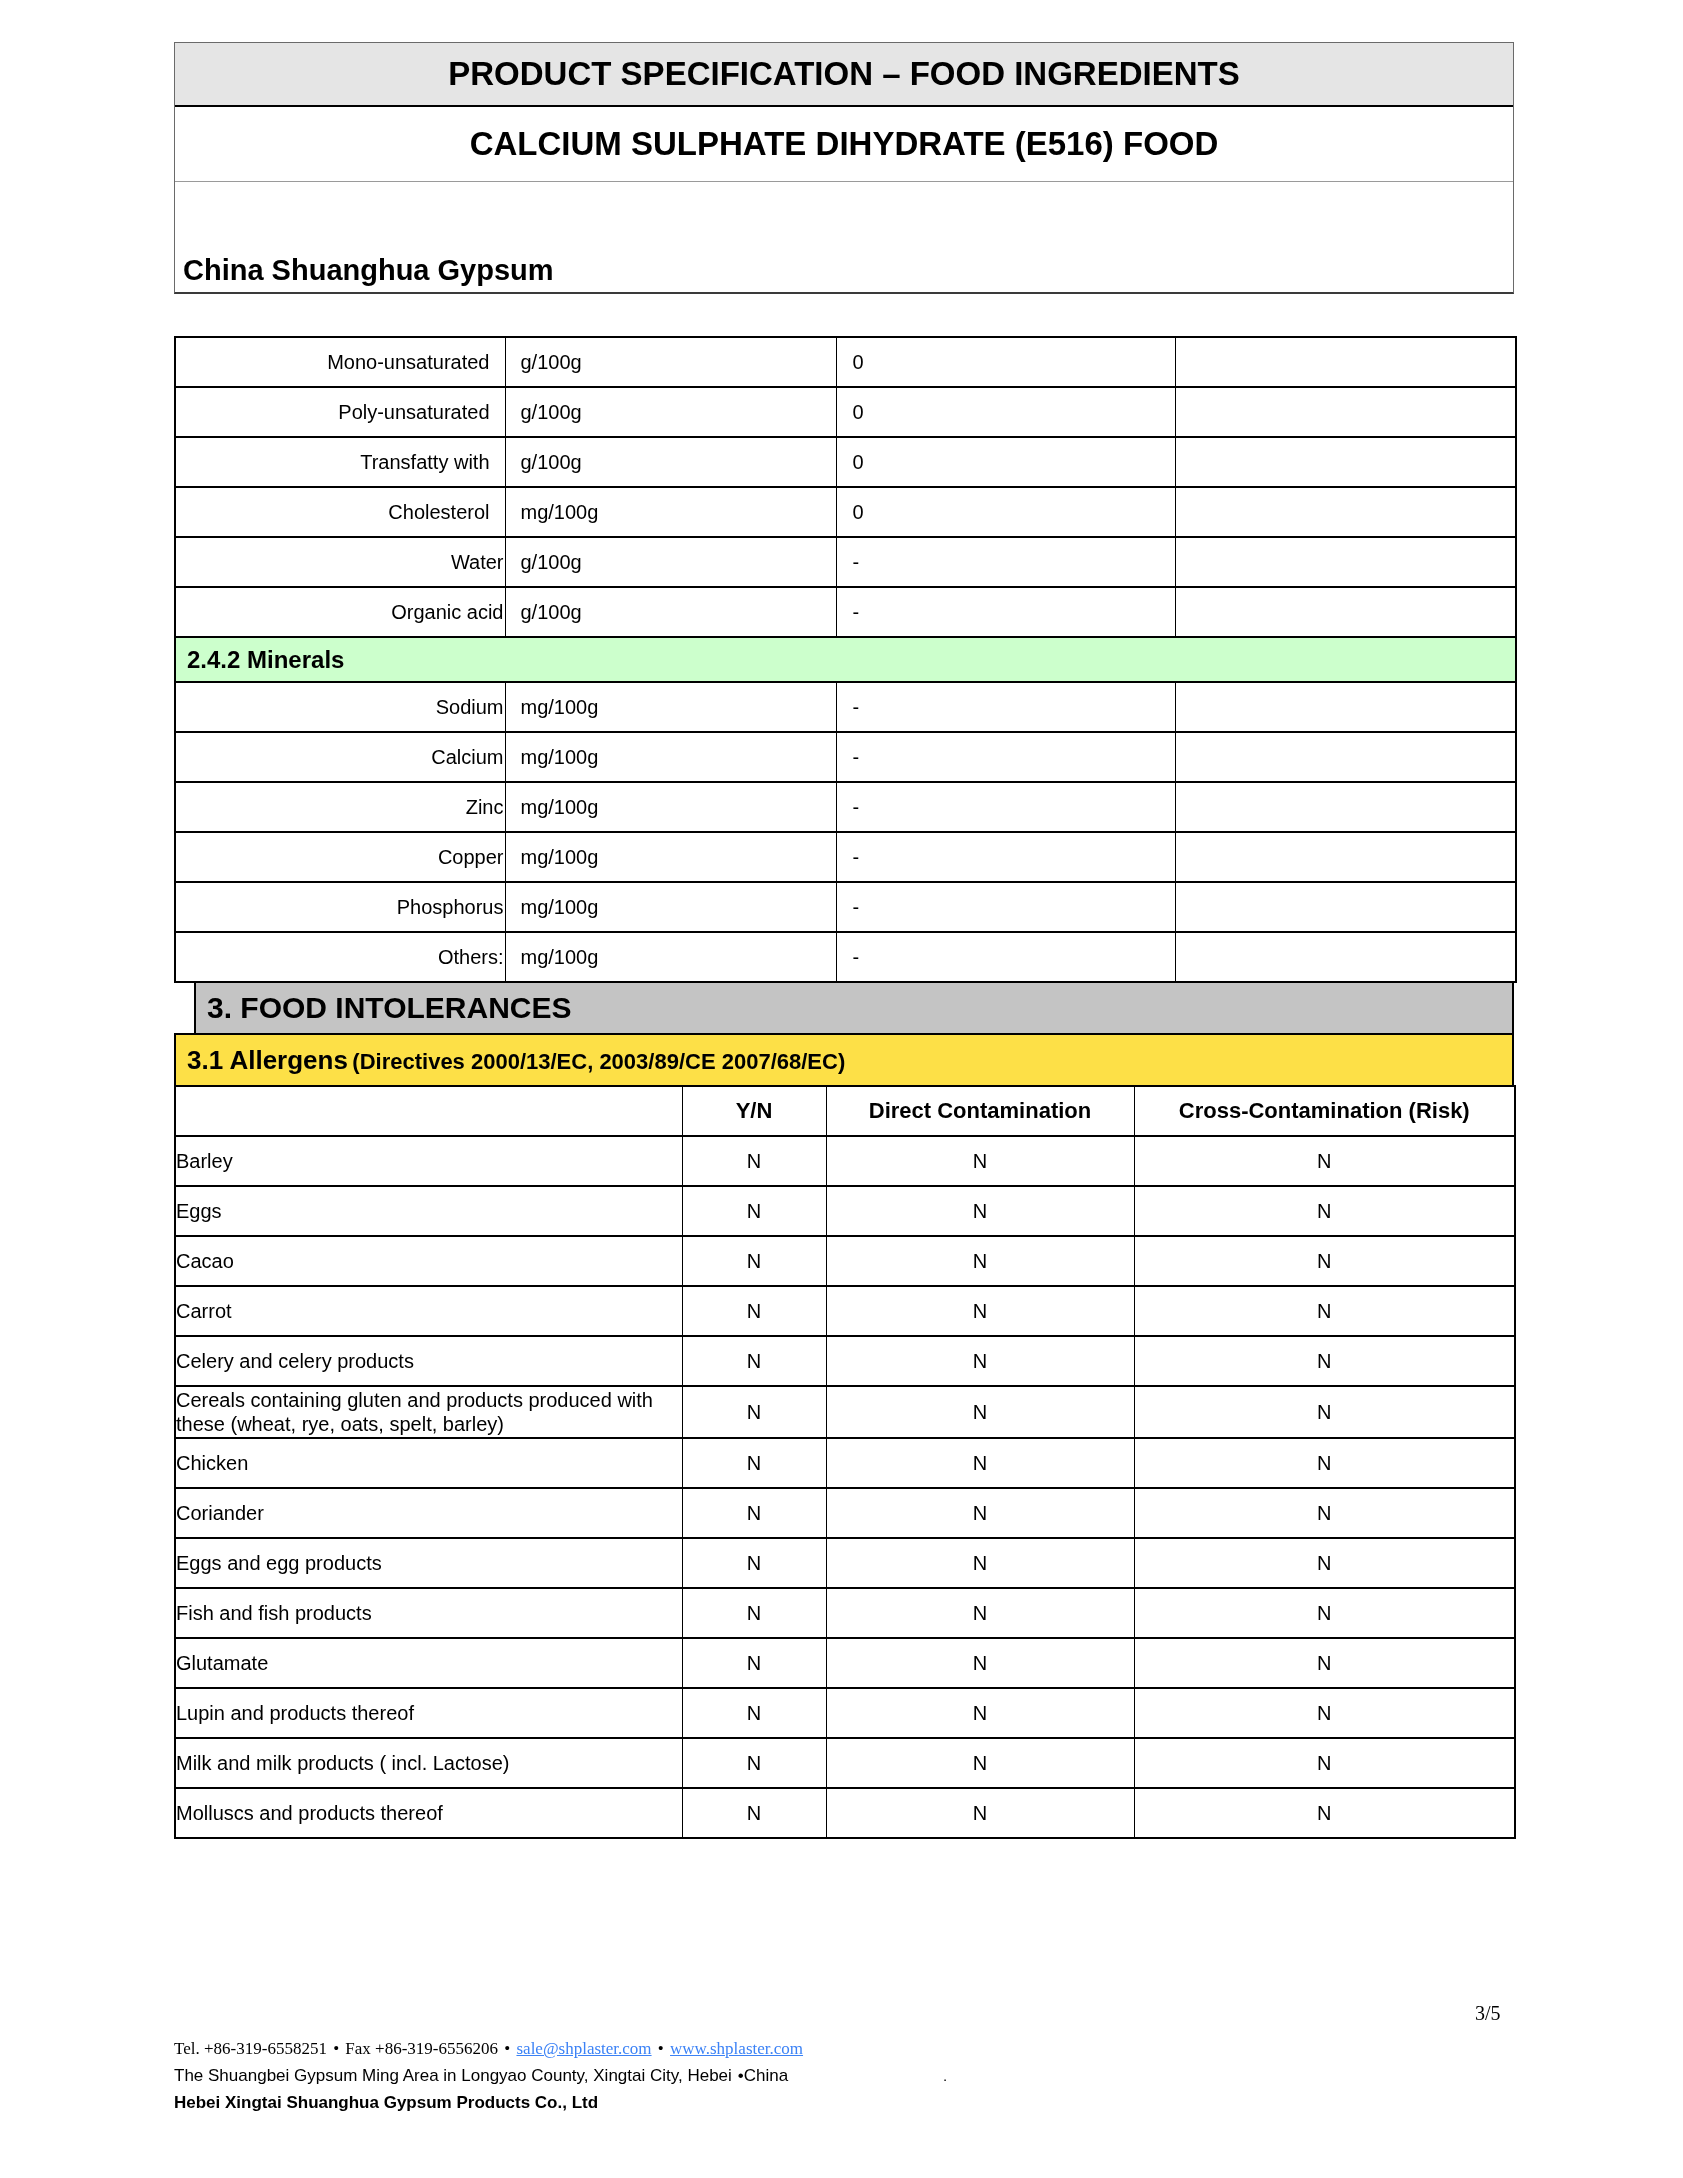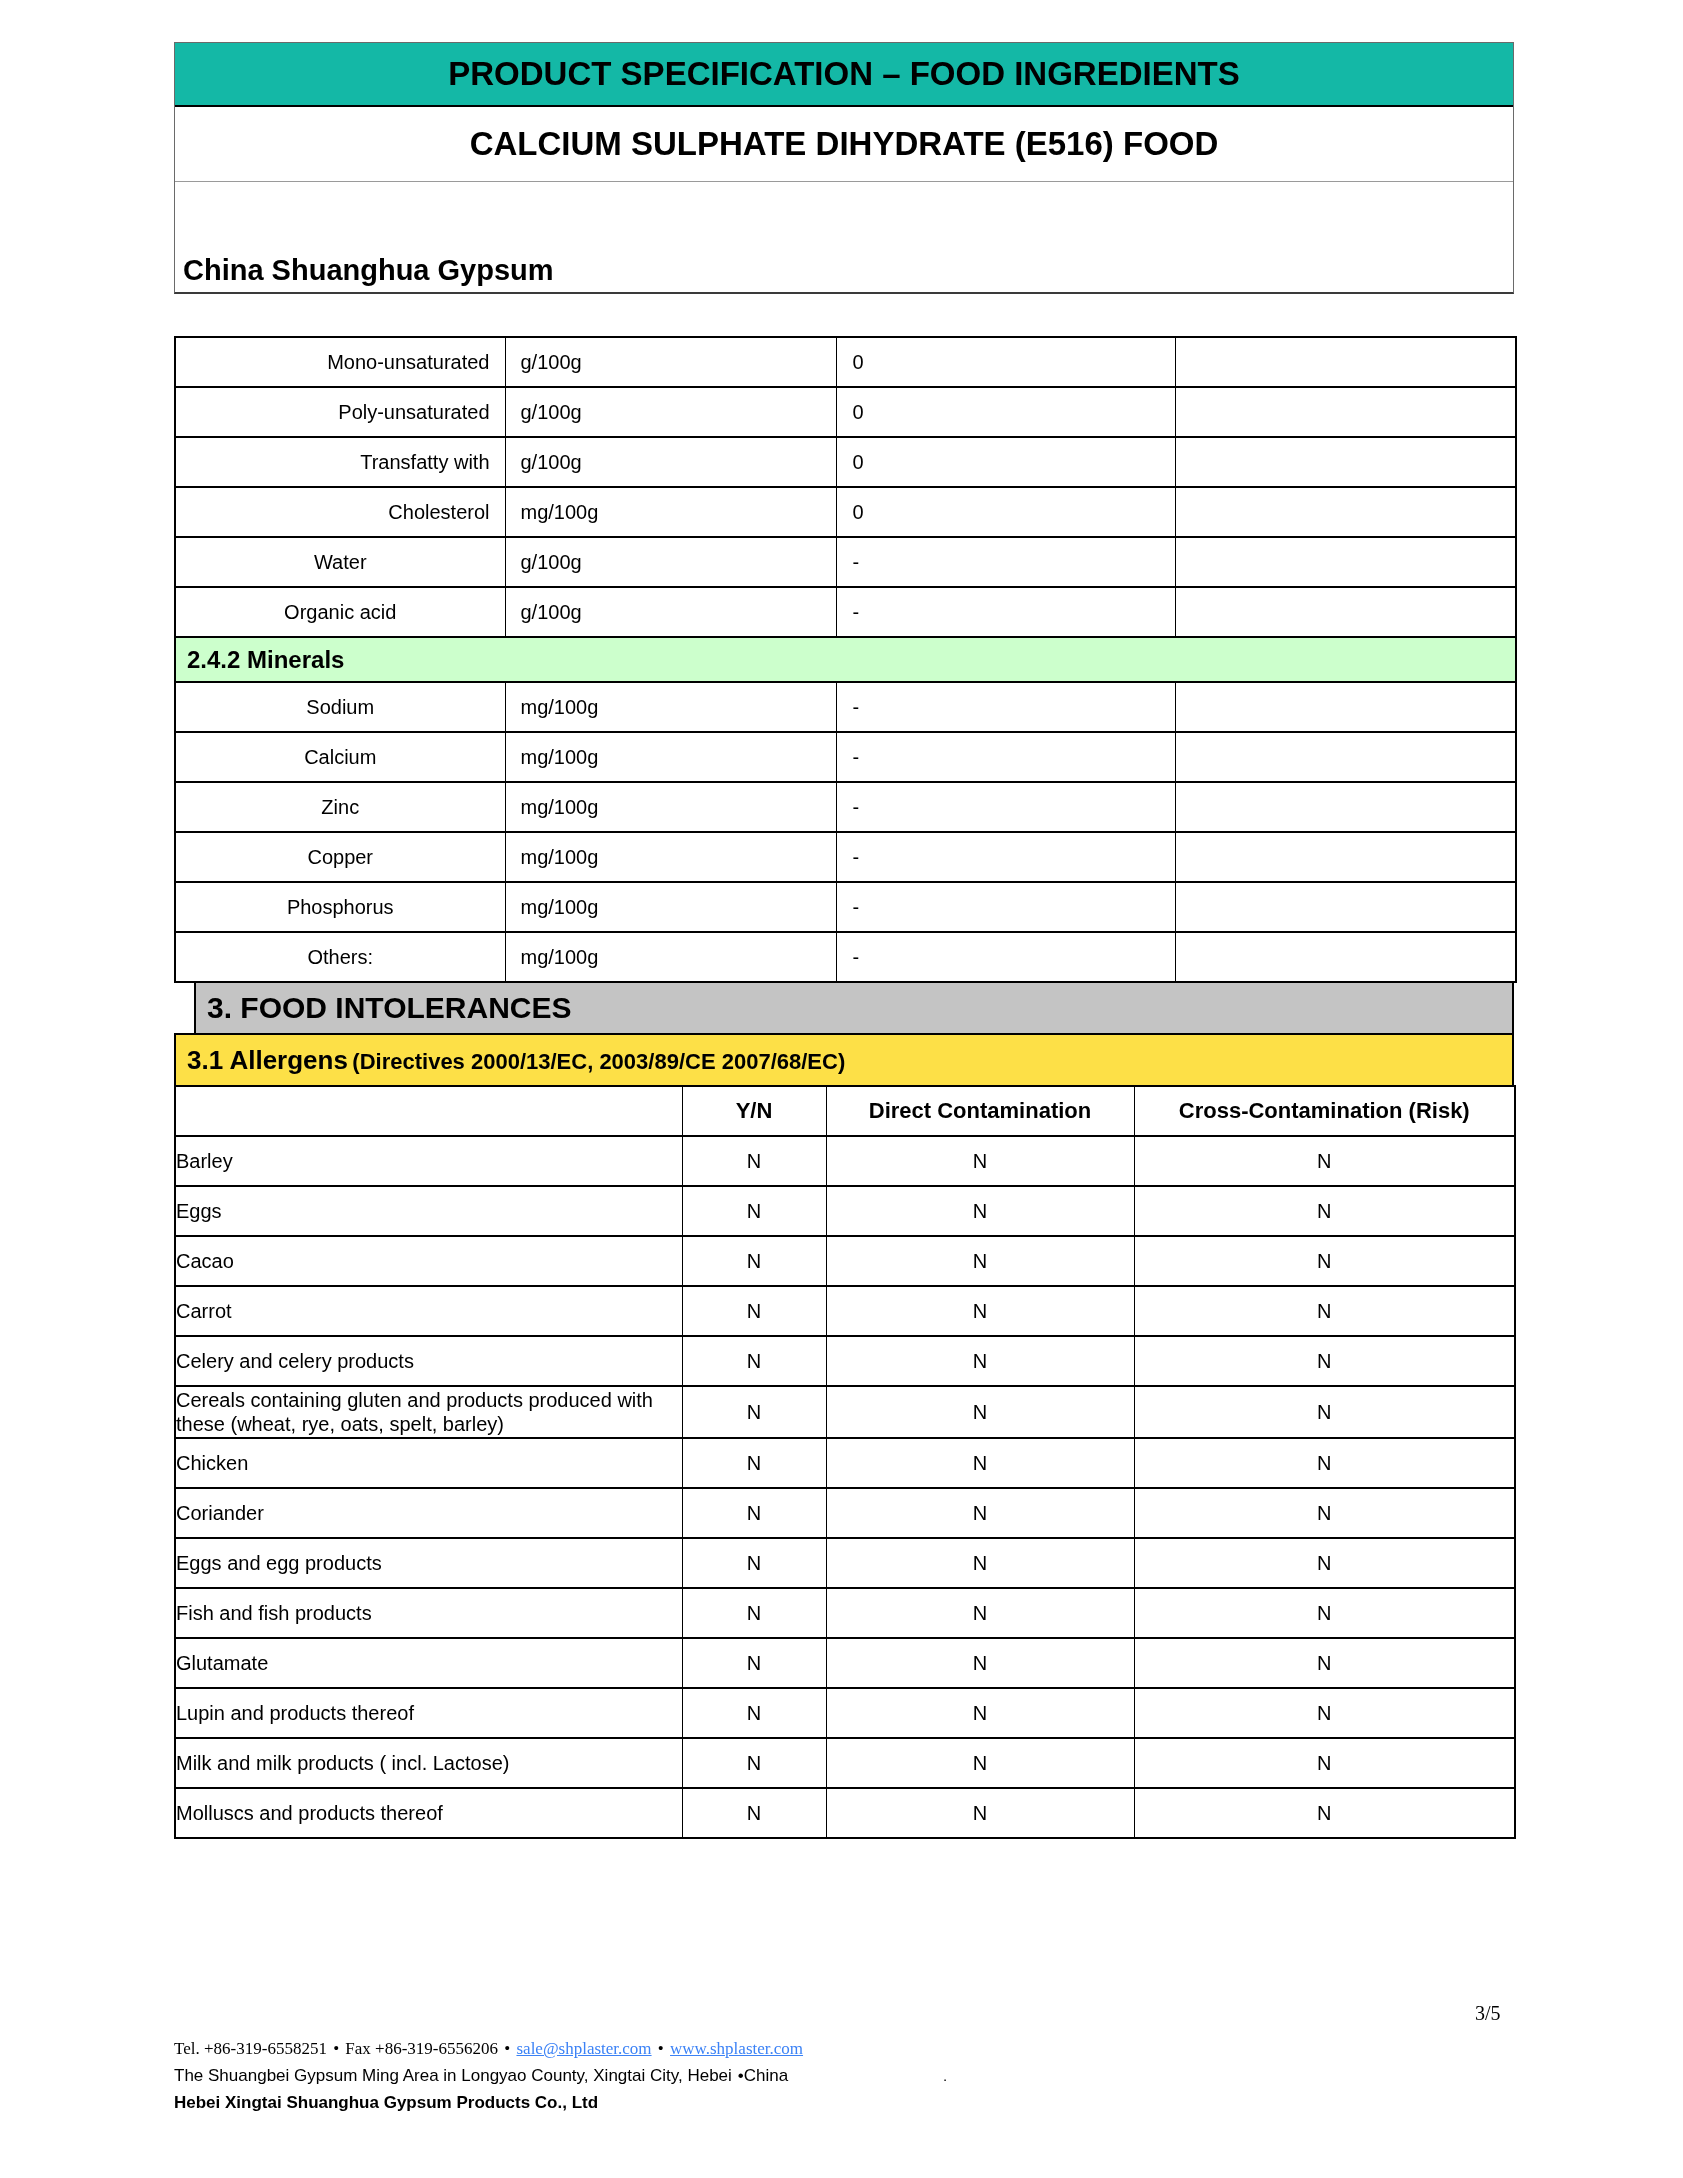--- a/index.html
+++ b/index.html
@@ -20,21 +20,21 @@
     top: 42px;
     width: 1340px;
   }
 
   
   .header-box {
     border: 1px solid #6a6a6a;
     border-bottom: 2px solid #3a3a3a;
   }
   .banner {
-    background: #14b8a6;
+    background: #e5e5e5;
     height: 62px;
     line-height: 62px;
     text-align: center;
     font-size: 33px;
     font-weight: bold;
     border-bottom: 2px solid #000;
   }
   .product-title {
     height: 74px;
     line-height: 74px;
@@ -71,21 +71,21 @@
     overflow: hidden;
     box-sizing: border-box;
   }
   .nutrition { margin-top: 42px; }
   .nutrition td { height: 50px; vertical-align: middle; }
   .nc1 { width: 330px; }
   .nc2 { width: 331px; }
   .nc3 { width: 339px; }
   .nc4 { width: 341px; }
   td.lbl-right { text-align: right; padding-right: 15px; }
-  td.lbl-left  { text-align: center;  }
+  td.lbl-left  { text-align: right;  }
   td.unit-cell { padding-left: 15px; }
   td.val-cell  { padding-left: 16px; }
   td.sect-green {
     background: #ccffcc;
     height: 45px;
     font-size: 24px;
     font-weight: bold;
     padding-left: 11px;
     text-align: left;
   }

